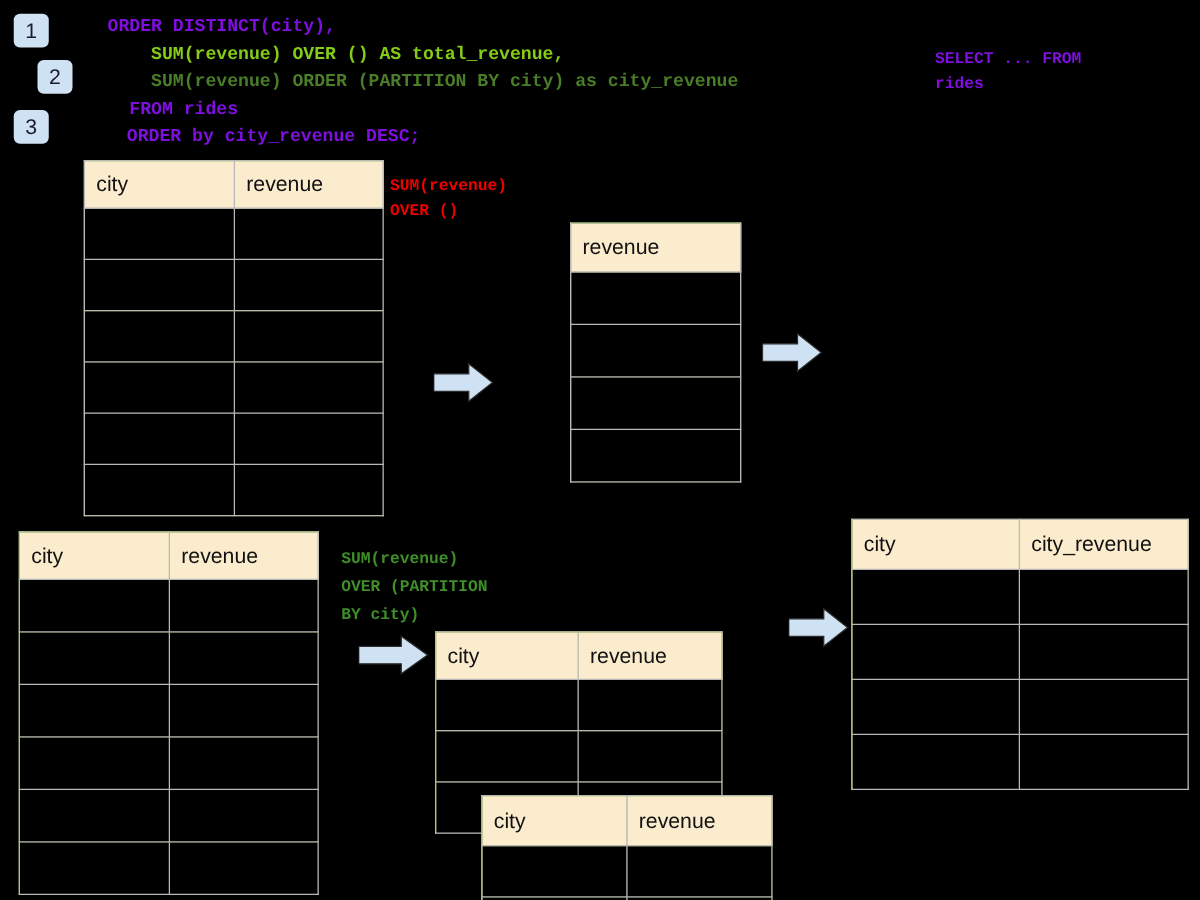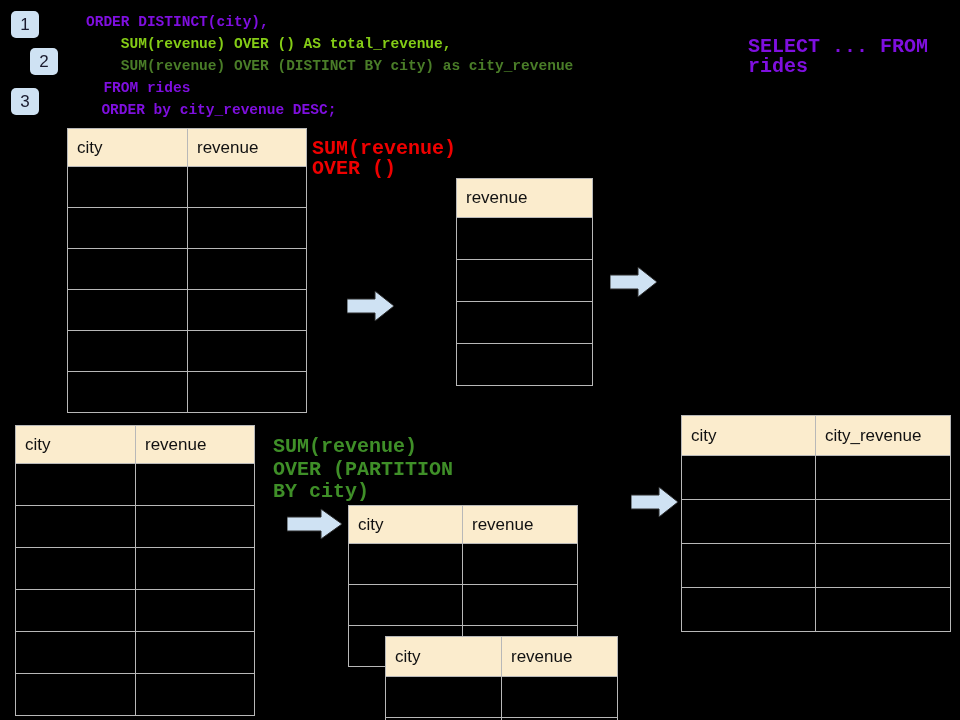--- a/index.html
+++ b/index.html
@@ -42,21 +42,21 @@
     letter-spacing: 0px;
     line-height: 21.5px;
   }
   .code-purple { color: #7f0fdf; }
   .code-red    { color: #84cc16; }
   .code-green  { color: #4a7d28; }
 
   .note {
     position: absolute;
     font-family: "Liberation Mono", monospace;
-    font-size: 20px;
+    font-size: 13px;
     font-weight: bold;
     white-space: pre;
     line-height: 20px;
   }
   .note-purple { color: #7f0fdf; }
   .note-red    { color: #ee0000; }
   .note-green  { color: #3f8f28; }
 
   
   .tbl {
@@ -100,21 +100,21 @@
   </div>
   <div class="badge" style="left:30px; top:48px; width:28px; height:27px;">
     <span>2</span>
   </div>
   <div class="badge" style="left:11px; top:88px; width:28px; height:27px;">
     <span>3</span>
   </div>
 
   <div class="code code-purple" style="left:86px; top:12px;">ORDER DISTINCT(city),</div>
   <div class="code code-red" style="left:86px; top:34px;">    SUM(revenue) OVER () AS total_revenue,</div>
-  <div class="code code-green" style="left:86px; top:56px;">    SUM(revenue) OVER (DISTINCT BY city) as city_revenue</div>
+  <div class="code code-green" style="left:86px; top:56px;">    SUM(revenue) ORDER (PARTITION BY city) as city_revenue</div>
   <div class="code code-purple" style="left:86px; top:78px;text-align:center;">  FROM rides</div>
   <div class="code code-purple" style="left:84px; top:100px;">  ORDER by city_revenue DESC;</div>
 
   <div class="note note-purple" style="left:748px; top:37px;">SELECT ... FROM
 rides</div>
 
   <div class="note note-red" style="left:312px; top:139px;">SUM(revenue)
 OVER ()</div>
 
   <div class="note note-green" style="left:273px; top:436px; line-height:22.5px;">SUM(revenue)

